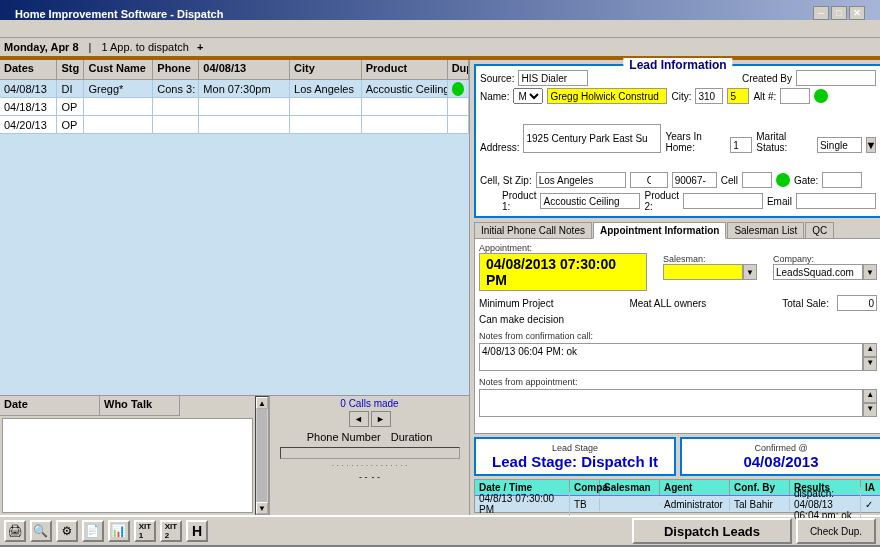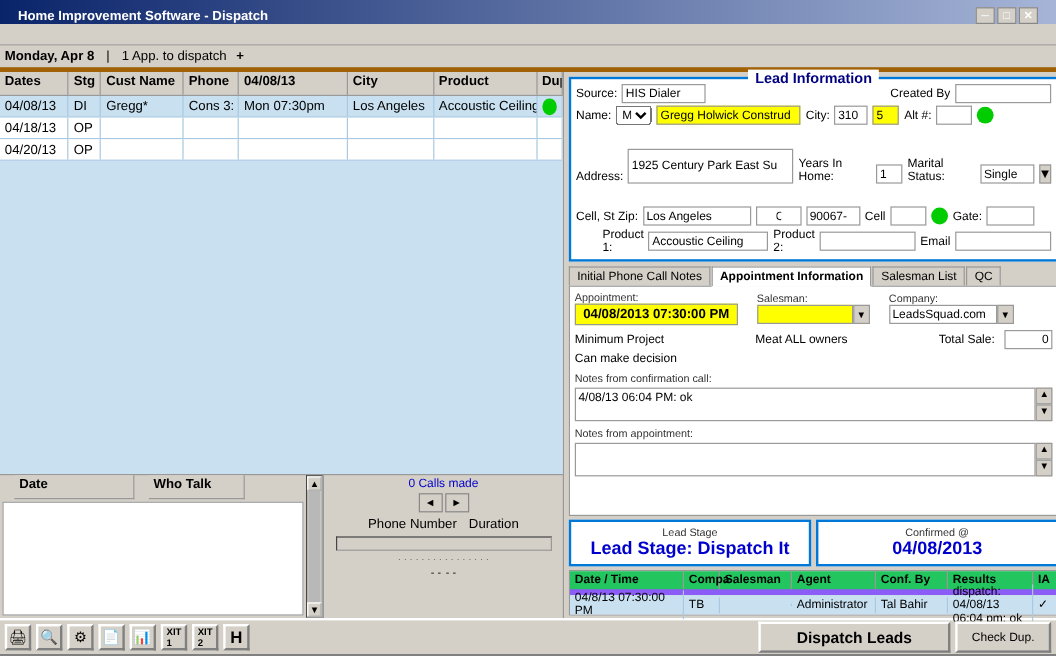--- a/index.html
+++ b/index.html
@@ -110,21 +110,20 @@
     .calls-header {
       display: flex;
       height: 20px;
     }
     .calls-header-cell {
       border-right: 1px solid #999;
       padding: 2px 4px;
       font-weight: bold;
       background: #d4d0c8;
       border-bottom: 1px solid #999;
-      margin-left: 12px;
     }
     .calls-body {
       flex: 1;
       background: white;
       border: 1px solid #999;
       margin: 2px;
     }
     
     .phone-panel {
       width: 200px;
@@ -445,21 +444,21 @@
         <div class="tab" style="font-size:10px;background:#d4d0c8;border:1px solid #999;border-bottom:none;padding:2px 6px;cursor:pointer;">Salesman List</div>
         <div class="tab" style="font-size:10px;background:#d4d0c8;border:1px solid #999;border-bottom:none;padding:2px 6px;cursor:pointer;">QC</div>
       </div>
     </div>
 
     <div style="background:white;border:1px solid #999;padding:4px;margin:0 4px;flex:1;overflow:hidden;margin-top:-1px;">
 
       <div style="display:flex;align-items:center;gap:6px;margin-bottom:4px;">
         <div style="display:flex;flex-direction:column;">
           <span style="font-size:9px;color:#333;">Appointment:</span>
-          <div style="background:#ffff00;border:1px solid #999;padding:2px 6px;font-size:11px;font-weight:bold;">04/08/2013 07:30:00 PM</div>
+          <div style="background:#ffff00;border:1px solid #999;padding:2px 6px;font-size:14px;font-weight:bold;">04/08/2013 07:30:00 PM</div>
         </div>
         <div style="display:flex;flex-direction:column;margin-left:10px;">
           <span style="font-size:9px;color:#333;">Salesman:</span>
           <div style="display:flex;align-items:center;">
             <input type="text" style="width: 80px; height: 16px; border: 1px solid rgb(153, 153, 153); background: rgb(255, 255, 0); font-size: 10px; padding: 0px 2px;">
             <div style="width:14px;height:16px;border:1px solid #999;background:#d4d0c8;display:flex;align-items:center;justify-content:center;cursor:pointer;font-size:8px;">▼</div>
           </div>
         </div>
         <div style="display:flex;flex-direction:column;margin-left:10px;">
           <span style="font-size:9px;color:#333;">Company:</span>
@@ -511,21 +510,21 @@
         <div style="font-size:9px;color:#333;">Lead Stage</div>
         <div style="font-size:15px;font-weight:bold;color:#0000cc;">Lead Stage: Dispatch It</div>
       </div>
       <div style="flex:1;border:2px solid #0078d7;padding:4px;text-align:center;background:white;">
         <div style="font-size:9px;color:#333;">Confirmed @</div>
         <div style="font-size:15px;font-weight:bold;color:#0000cc;">04/08/2013</div>
       </div>
     </div>
 
     <div style="margin:0 4px 2px 4px;border:1px solid #999;background:white;">
-      <div style="display:flex;background:#22c55e;border-bottom:5px solid #8b5cf6;">
+      <div style="display:flex;background:#5eead4;border-bottom:1px solid #8b5cf6;">
         <div style="width:95px;border-right:1px solid #999;padding:2px 4px;font-size:10px;font-weight:bold;">Date / Time</div>
         <div style="width:30px;border-right:1px solid #999;padding:2px 4px;font-size:10px;font-weight:bold;">Compa</div>
         <div style="width:60px;border-right:1px solid #999;padding:2px 4px;font-size:10px;font-weight:bold;">Salesman</div>
         <div style="width:70px;border-right:1px solid #999;padding:2px 4px;font-size:10px;font-weight:bold;">Agent</div>
         <div style="width:60px;border-right:1px solid #999;padding:2px 4px;font-size:10px;font-weight:bold;">Conf. By</div>
         <div style="flex:1;border-right:1px solid #999;padding:2px 4px;font-size:10px;font-weight:bold;">Results</div>
         <div style="width:20px;padding:2px 4px;font-size:10px;font-weight:bold;">IA</div>
       </div>
       <div style="display:flex;background:#c8e0f0;height:16px;align-items:center;">
         <div style="width:95px;border-right:1px solid #aac8e0;padding:1px 4px;font-size:10px;overflow:hidden;">04/8/13 07:30:00 PM</div>

